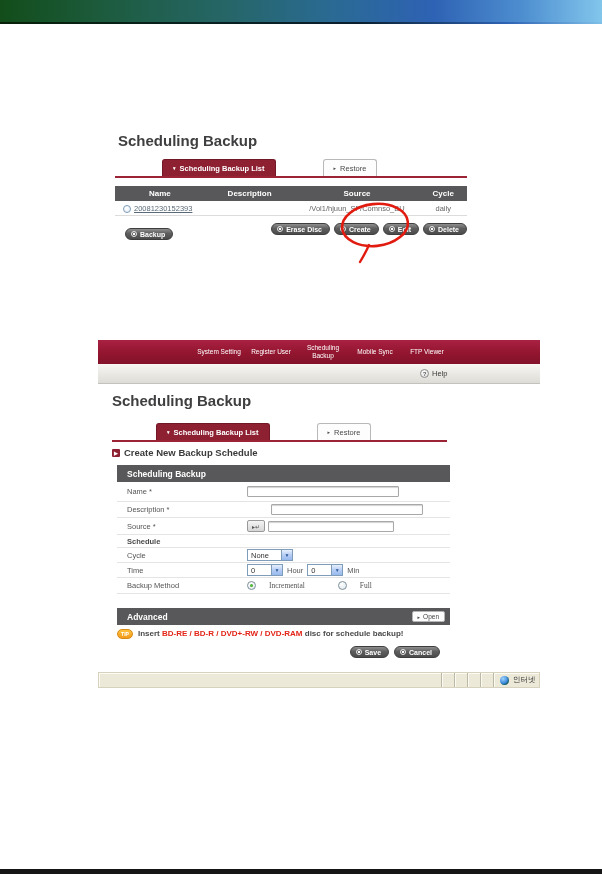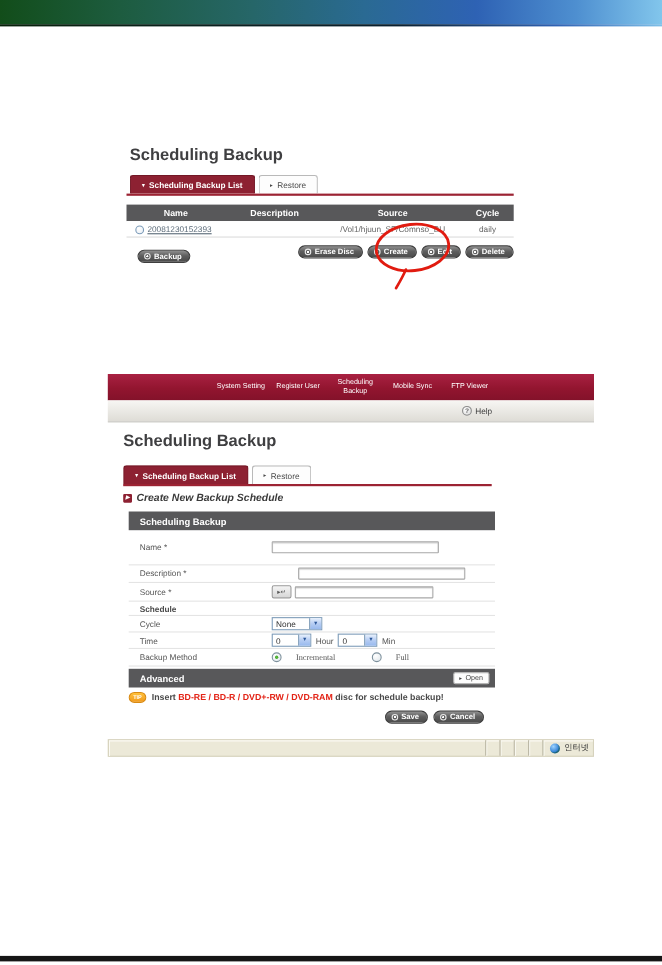--- a/index.html
+++ b/index.html
@@ -10,21 +10,21 @@
   .banner { position:absolute; top:0; left:0; width:602px; height:22px;
     background:linear-gradient(90deg,#124d1a 0%,#1d5c3f 18%,#266668 38%,#2a6a93 55%,#2e62b4 72%,#4e8fd0 87%,#82c6ec 100%); }
   .banner-edge { position:absolute; top:22px; left:0; width:602px; height:2px;
     background:linear-gradient(90deg,#07210a 0%,#0a2030 60%,#2e62b4 84%,#7fc0e8 100%); }
   .bottom-rule { position:absolute; top:869px; left:0; width:602px; height:5px; background:#161616; }
 
   
   .h1 { font-size:15px; font-weight:bold; color:#3f3f41; }
   .tabbar { position:absolute; display:flex; align-items:flex-end; gap:3px; }
   .tab { height:17px; display:inline-flex; align-items:center; gap:4px; padding:0 10px; font-size:7.5px;
-    border-radius:3px 3px 0 0; }
+    border-radius:3px 3px 0 0;margin-left:44px; }
   .tab.active { background:#8d2132; color:#fff; border:1px solid #731826; border-bottom:none; font-weight:bold; }
   .tab.inactive { background:#fdfdfd; color:#4a4a4a; border:1px solid #b9b9b9; border-bottom:none; }
   .tab .marker { font-size:5px; }
   .redline { position:absolute; height:2px; background:#9c2333; }
 
   .gbtn { display:inline-flex; align-items:center; gap:3px; height:12px; padding:0 7px 0 5px;
     background:linear-gradient(180deg,#8f8f8f,#5e5e5e 45%,#4b4b4b); border:1px solid #3e3e3e; border-radius:7px;
     color:#fff; font-size:7px; font-weight:bold; white-space:nowrap; }
   .bdot { width:6px; height:6px; border:1px solid #e8e8e8; border-radius:50%; display:inline-block;
     background:radial-gradient(circle,#ffffff 30%,rgba(255,255,255,0) 40%); flex:0 0 auto; }
@@ -60,21 +60,21 @@
     background:linear-gradient(180deg,#f7f6f3,#dedcd6); border-bottom:1px solid #c4c2bc; }
   .helpitem { position:absolute; left:322px; top:5px; display:flex; align-items:flex-start; gap:3px;
     font-size:7.5px; color:#3c3c3c; }
   .helpicon { width:9px; height:9px; border-radius:50%; border:1px solid #8c8c8c; color:#5c5c5c;
     font-size:6px; font-weight:bold; display:flex; align-items:center; justify-content:center;
     background:radial-gradient(circle at 35% 30%,#fff,#d9d9d9); }
   .s2 .h1 { position:absolute; left:14px; top:52px; }
   .s2 .tabbar { left:14px; top:83px; }
   .s2 .redline { left:14px; top:100px; width:335px; }
   .section-title { position:absolute; left:14px; top:107px; display:flex; align-items:center; gap:4px;
-    font-size:9.5px; font-weight:bold; color:#3a3a3a;font-style:italic; }
+    font-size:9.5px; font-weight:bold; color:#3a3a3a; }
   .secicon { width:8px; height:8px; background:#8d2132; color:#fff; font-size:5px; display:flex;
     align-items:center; justify-content:center; border-radius:1px; }
 
   .form { position:absolute; left:19px; top:125px; width:333px; font-size:7.5px; color:#555; }
   .form-header { height:17px; background:#58585a; color:#fff; font-weight:bold; font-size:8.5px;
     display:flex; align-items:center; padding-left:10px; }
   .frow { display:flex; align-items:center; border-bottom:1px solid #e4e4e4; }
   .frow .flabel { width:130px; padding-left:10px; flex:0 0 auto; }
   .frow.sub { font-weight:bold; color:#4a4a4a; }
   .tinput { height:11px; width:152px; border:1px solid #a8a8a8; background:#fff;
@@ -228,21 +228,21 @@
     <div class="redline"></div>
 
     <div class="section-title">
       <span class="secicon">▶</span>
       <span>Create New Backup Schedule</span>
     </div>
 
     <div class="form">
       <div class="form-header">Scheduling Backup</div>
 
-      <div class="frow" style="height:32px;">
+      <div class="frow" style="height:20px;">
         <div class="flabel">Name *</div>
         <input class="tinput" type="text" style="">
       </div>
 
       <div class="frow" style="height:16px;gap:24px;">
         <div class="flabel">Description *</div>
         <input class="tinput" type="text" style="">
       </div>
 
       <div class="frow" style="height:17px;">

